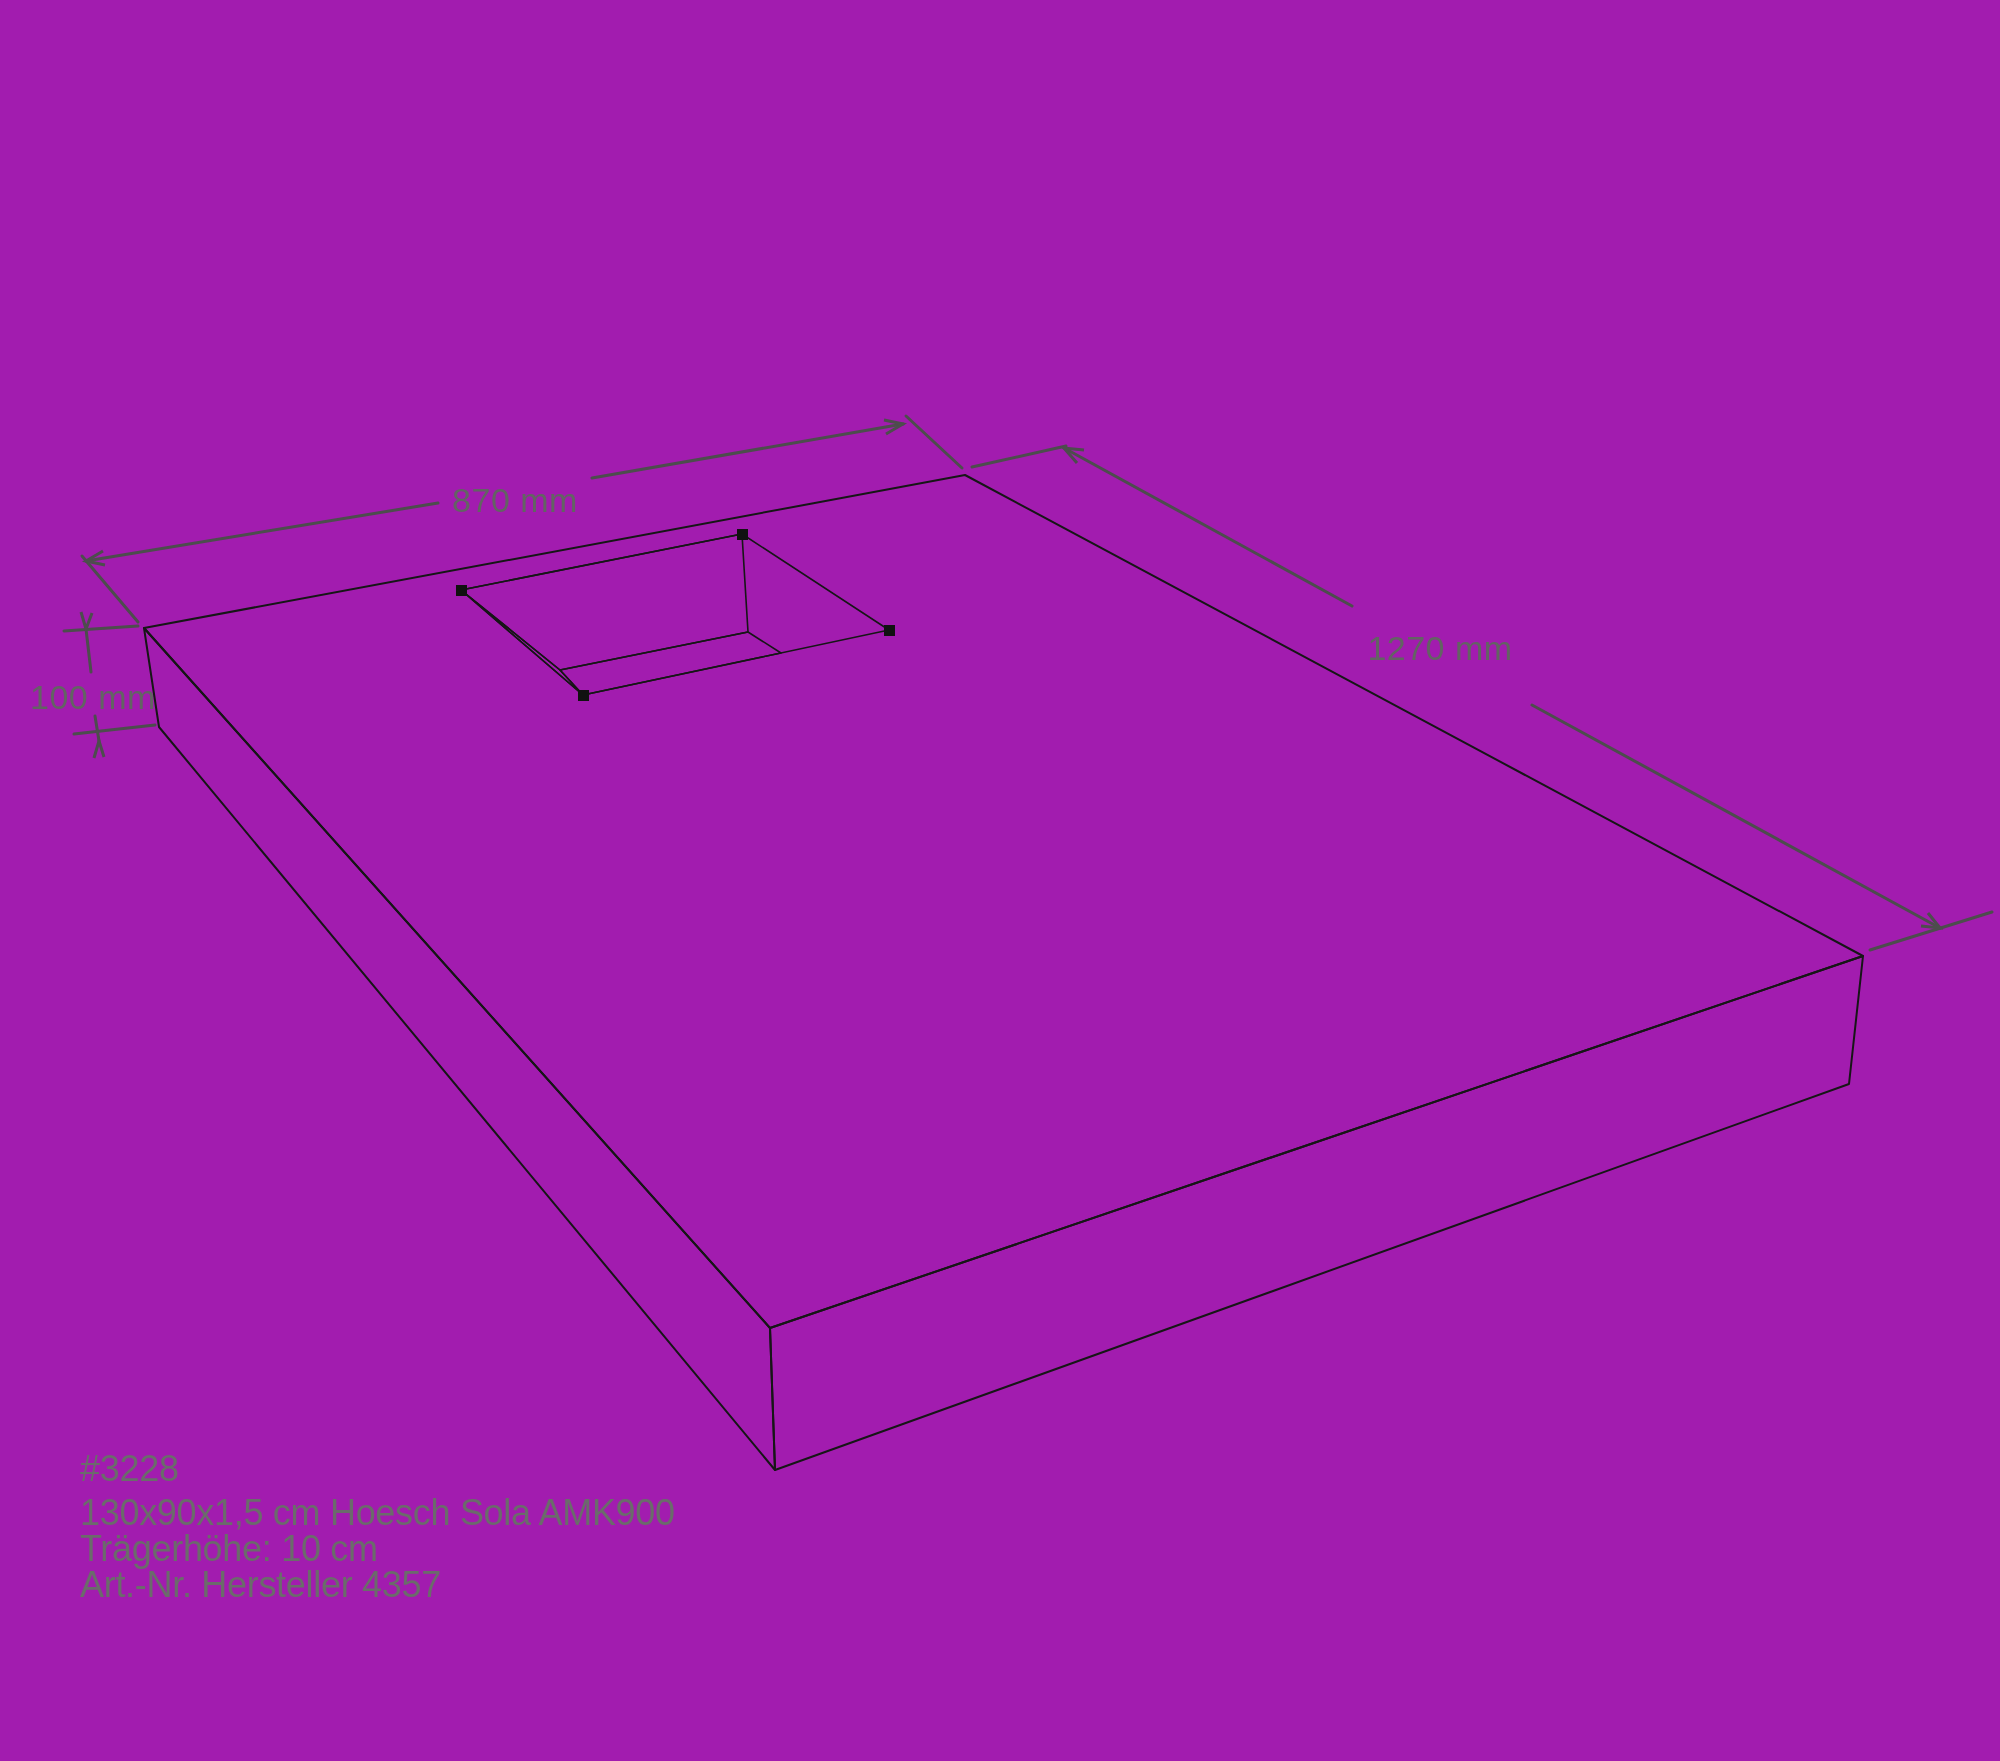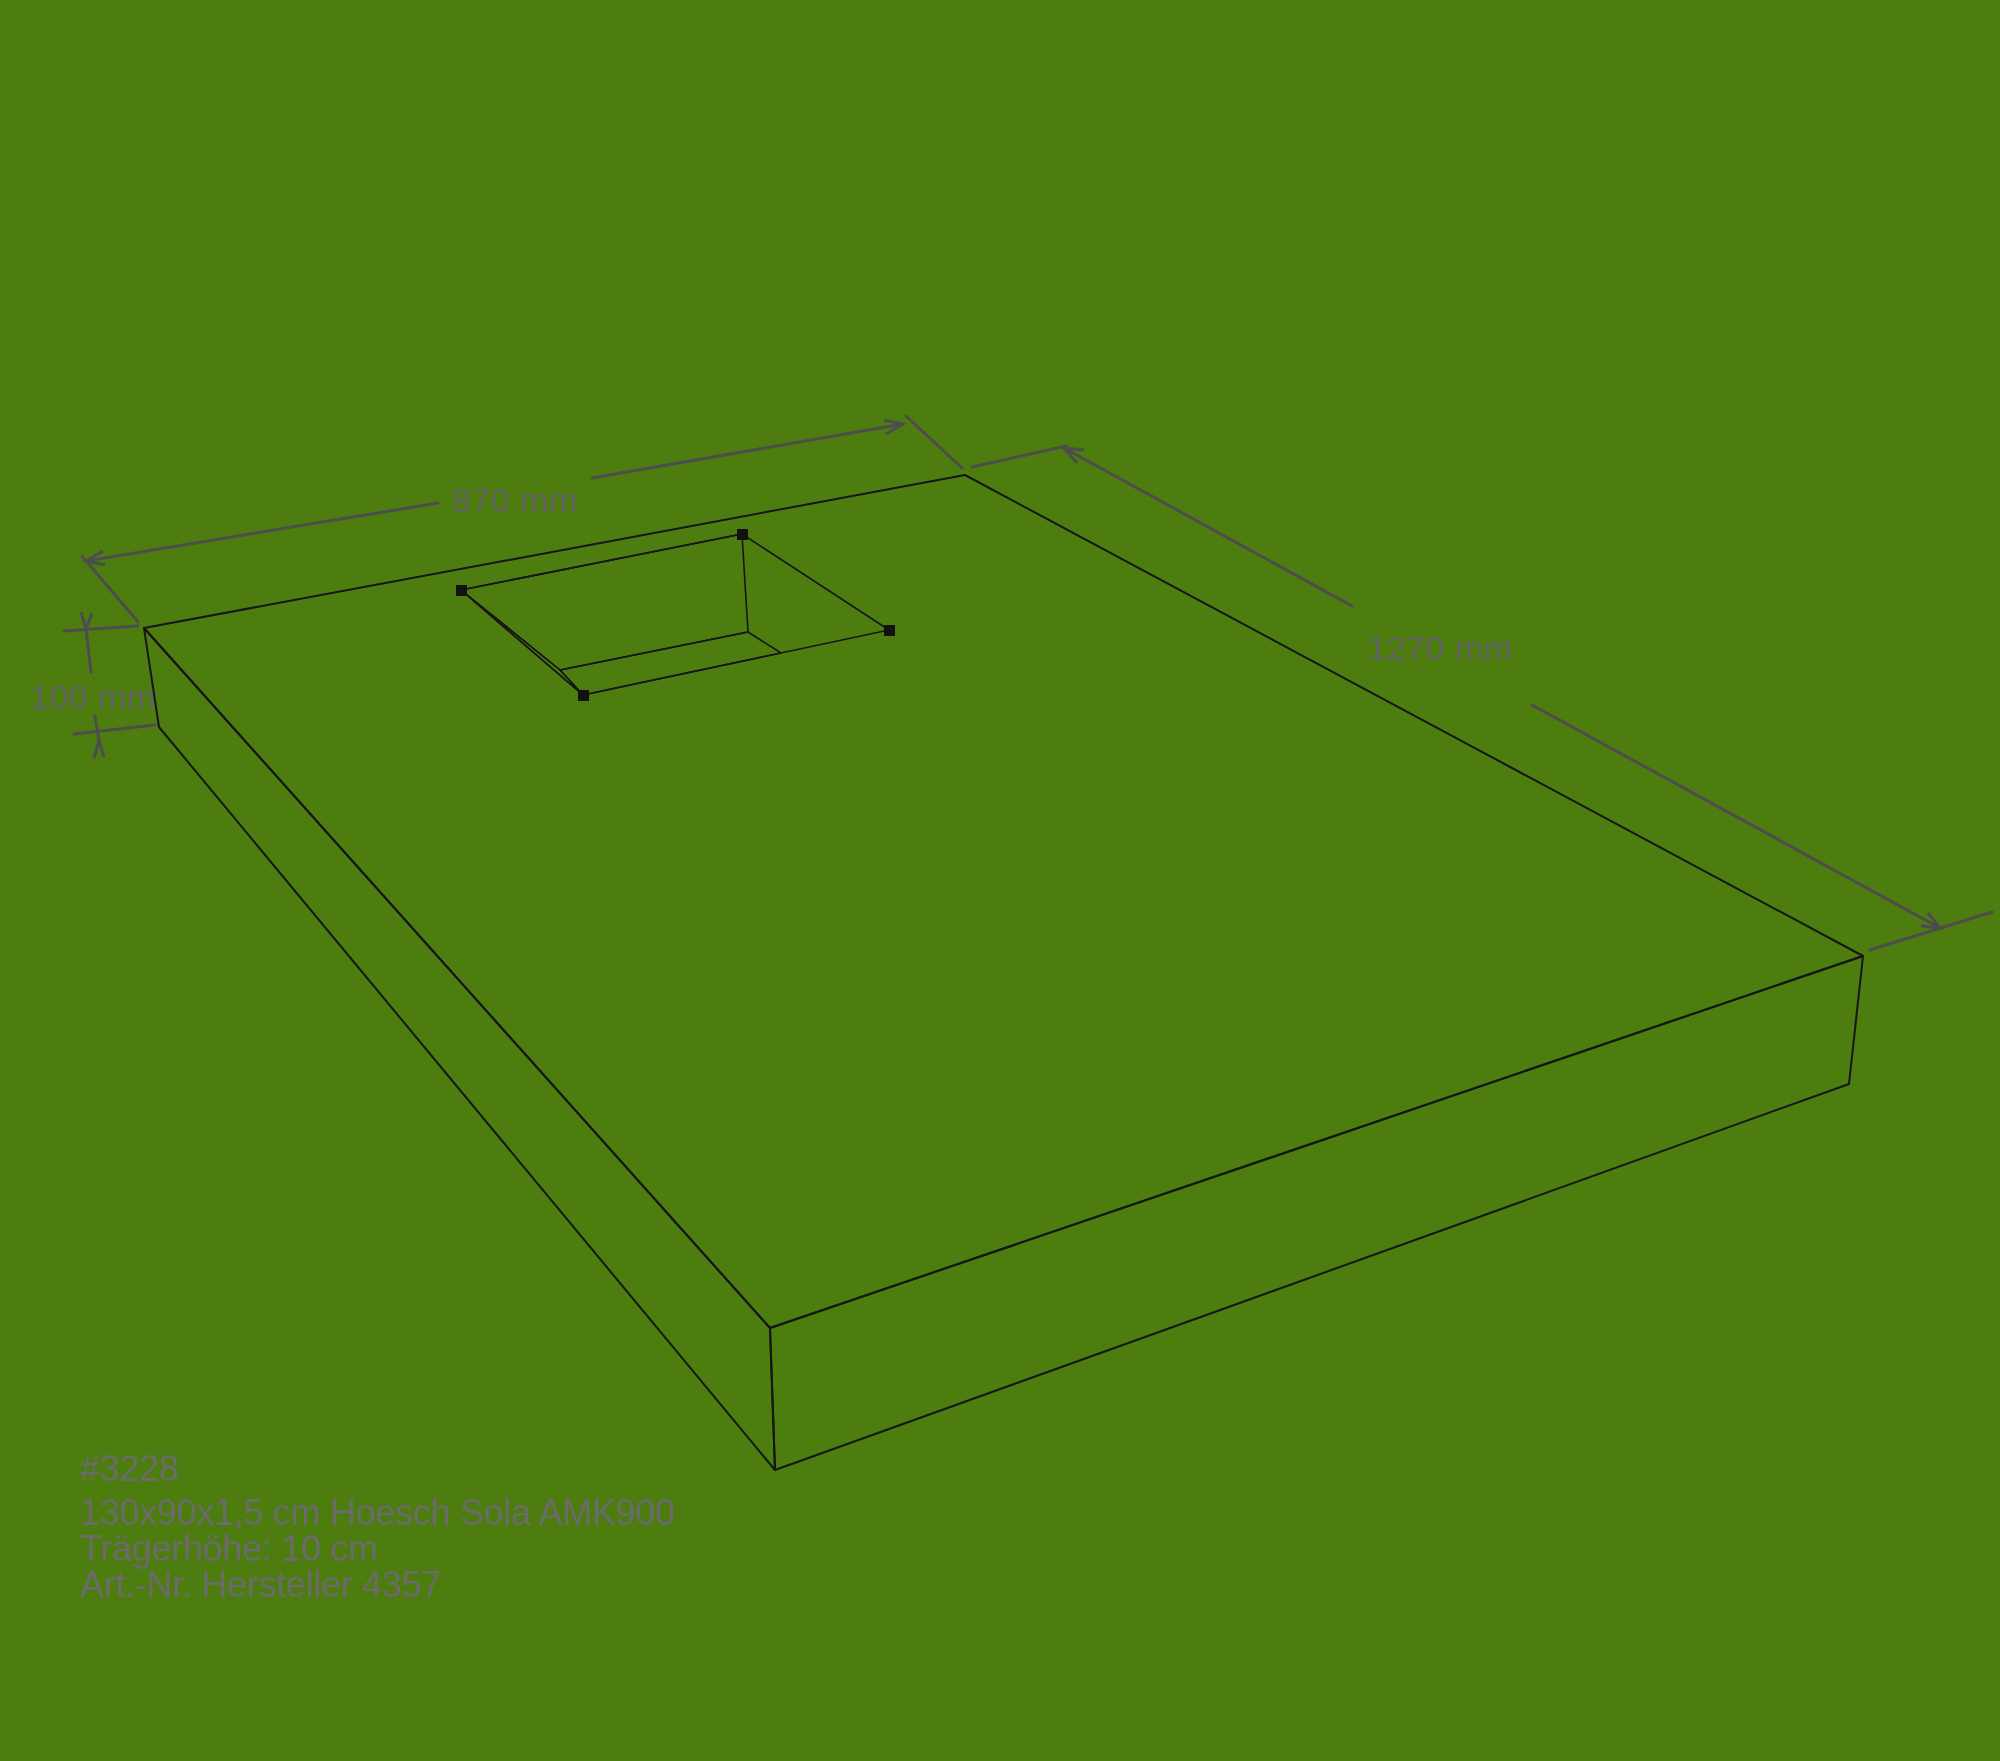--- a/index.html
+++ b/index.html
@@ -8,21 +8,21 @@
     background: #000;
     width: 2000px;
     height: 1761px;
     overflow: hidden;
     font-family: "Liberation Sans", sans-serif;
   }
   #stage {
     position: relative;
     width: 2000px;
     height: 1761px;
-    background: #4d7c0f;
+    background: #a21caf;
   }
   svg { display: block; }
   .edge      { stroke: #161616; stroke-width: 2;   fill: none; stroke-linejoin: round; }
   .rim       { stroke: #161616; stroke-width: 1.6; fill: none; stroke-linejoin: round; }
   .dim-line  { stroke: #4d4d4d; stroke-width: 3;   fill: none; stroke-linecap: round; }
   .dim-arrow { stroke: #4d4d4d; stroke-width: 3;   fill: none; stroke-linejoin: miter; }
   .dim-text  { font-size: 34px; letter-spacing: 0.5px; }
   .info-text { font-size: 36px; letter-spacing: -0.3px; }
   .marker    { stroke: none; }
 </style>

